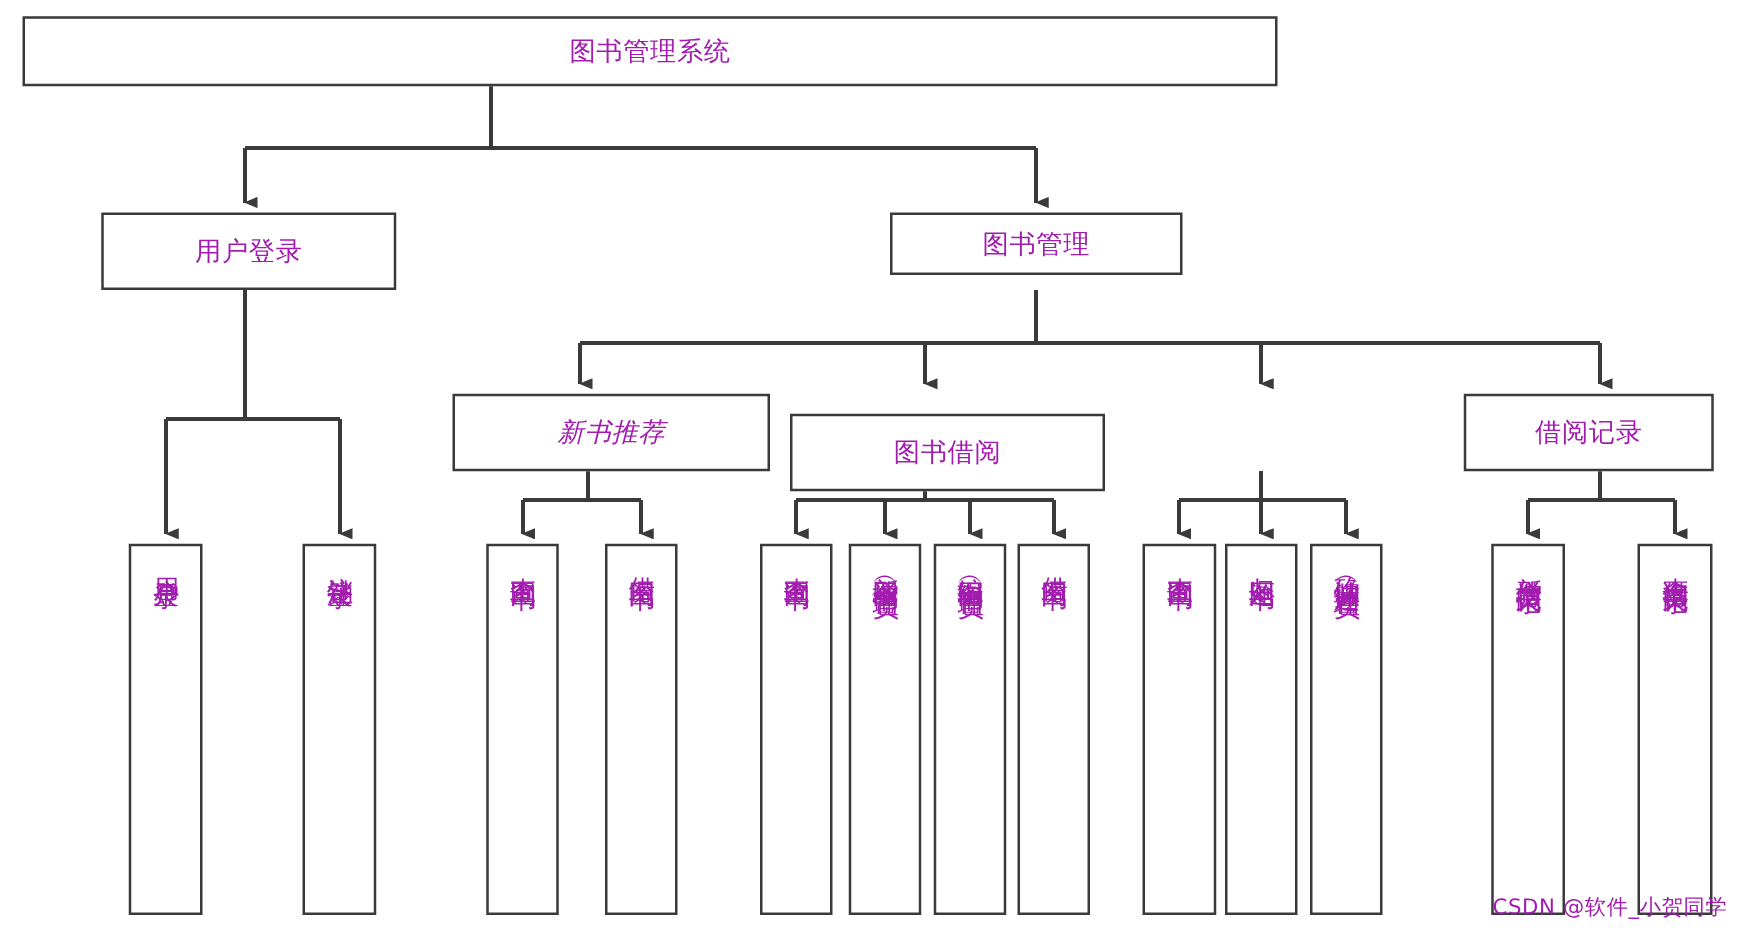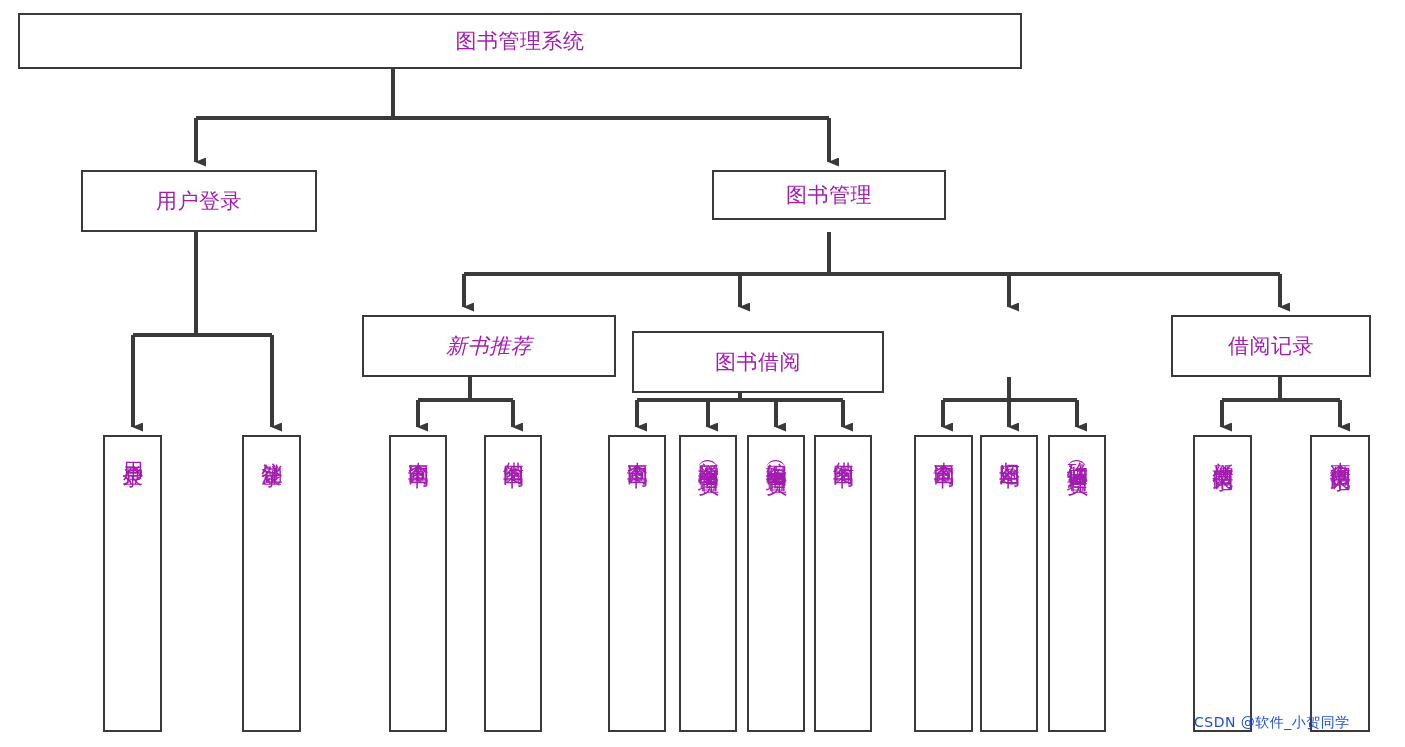--- a/index.html
+++ b/index.html
@@ -54,22 +54,22 @@
     position: absolute;
     top: 0; left: 0;
     width: 1405px;
     height: 747px;
     pointer-events: none;
   }
   .watermark {
     position: absolute;
     left: 1194px;
     top: 714px;
-    font-size: 14px;
-    color: #1d4ed8;
+    font-size: 17px;
+    color: #a21caf;
     white-space: nowrap;
     letter-spacing: 0.5px;
   }
 </style>
 </head>
 <body>
 
 <div id="diagram-root">
   <svg class="connector-layer" width="1405" height="747" viewBox="0 0 1405 747">
     <defs>

